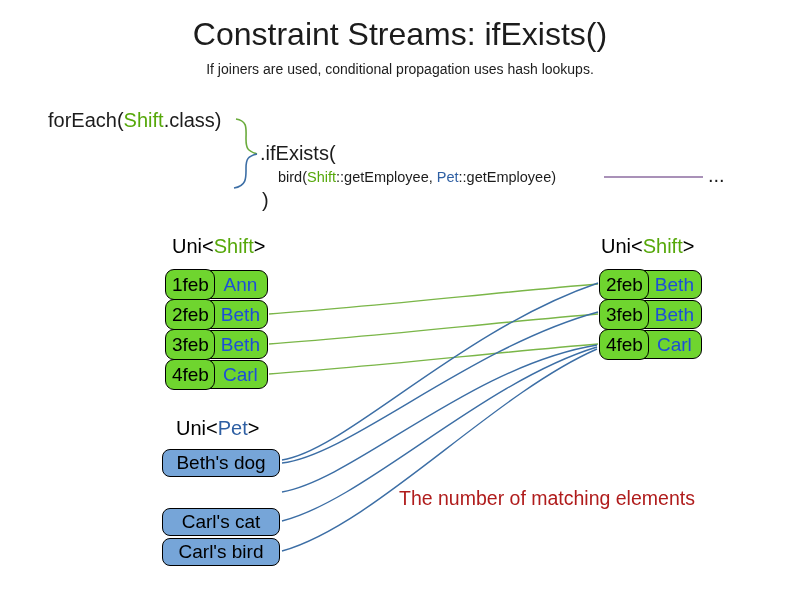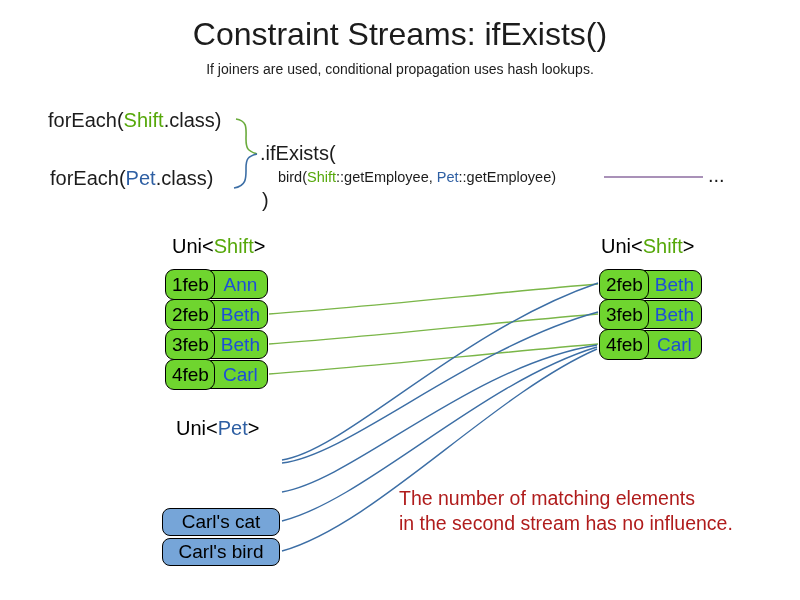--- a/index.html
+++ b/index.html
@@ -55,21 +55,20 @@
     <path d="M 282,492 C 355,479 470,366 597,345" fill="none" stroke="#3c6ea5" stroke-width="1.4"></path>
     <path d="M 282,521 C 365,500 482,382 597,347" fill="none" stroke="#3c6ea5" stroke-width="1.4"></path>
     <path d="M 282,551 C 375,525 492,395 597,349" fill="none" stroke="#3c6ea5" stroke-width="1.4"></path>
   </svg>
 
   <div id="subtitle" class="abs">If joiners are used, conditional propagation uses hash lookups.</div>
   <div id="title" class="abs">Constraint Streams: ifExists()</div>
 
   <div class="abs code" style="left:48px;top:109px"><span>forEach(</span><span class="green-t">Shift</span><span>.class)</span></div>
 
-  <div class="abs code" style="left:50px;top:167px"><span>forEach(</span><span class="blue-t">Pet</span><span>.class)</span></div>
 
   <div class="abs code" style="left:260px;top:142px">.ifExists(</div>
 
   <div class="abs code-small" style="left:278px;top:169px"><span>bird(</span><span class="green-t">Shift</span><span>::getEmployee, </span><span class="blue-t">Pet</span><span>::getEmployee)</span></div>
 
   <div class="abs code" style="left:708px;top:164px">...</div>
   <div class="abs code" style="left:262px;top:189px">)</div>
 
   <div class="abs unilabel" style="left:172px;top:235px"><span>Uni&lt;</span><span class="green-t">Shift</span><span>&gt;</span></div>
 
@@ -100,21 +99,21 @@
     <div class="date">3feb</div>
     <div class="name">Beth</div>
   </div>
   <div class="srow" style="left:600px;top:330px">
     <div class="date">4feb</div>
     <div class="name">Carl</div>
   </div>
 
   <div class="abs unilabel" style="left:176px;top:417px"><span>Uni&lt;</span><span class="blue-t">Pet</span><span>&gt;</span></div>
 
+  <div class="pbox" style="left:162px;top:449px">Beth's dog</div>
   <div class="pbox" style="left:162px;top:508px">Carl's cat</div>
   <div class="pbox" style="left:162px;top:538px">Carl's bird</div>
 
   <div id="note" class="abs">
     <div>The number of matching elements</div>
-    <div>in the second stream has no influence.</div>
   </div>
 
 </div>
 
 </body></html>

